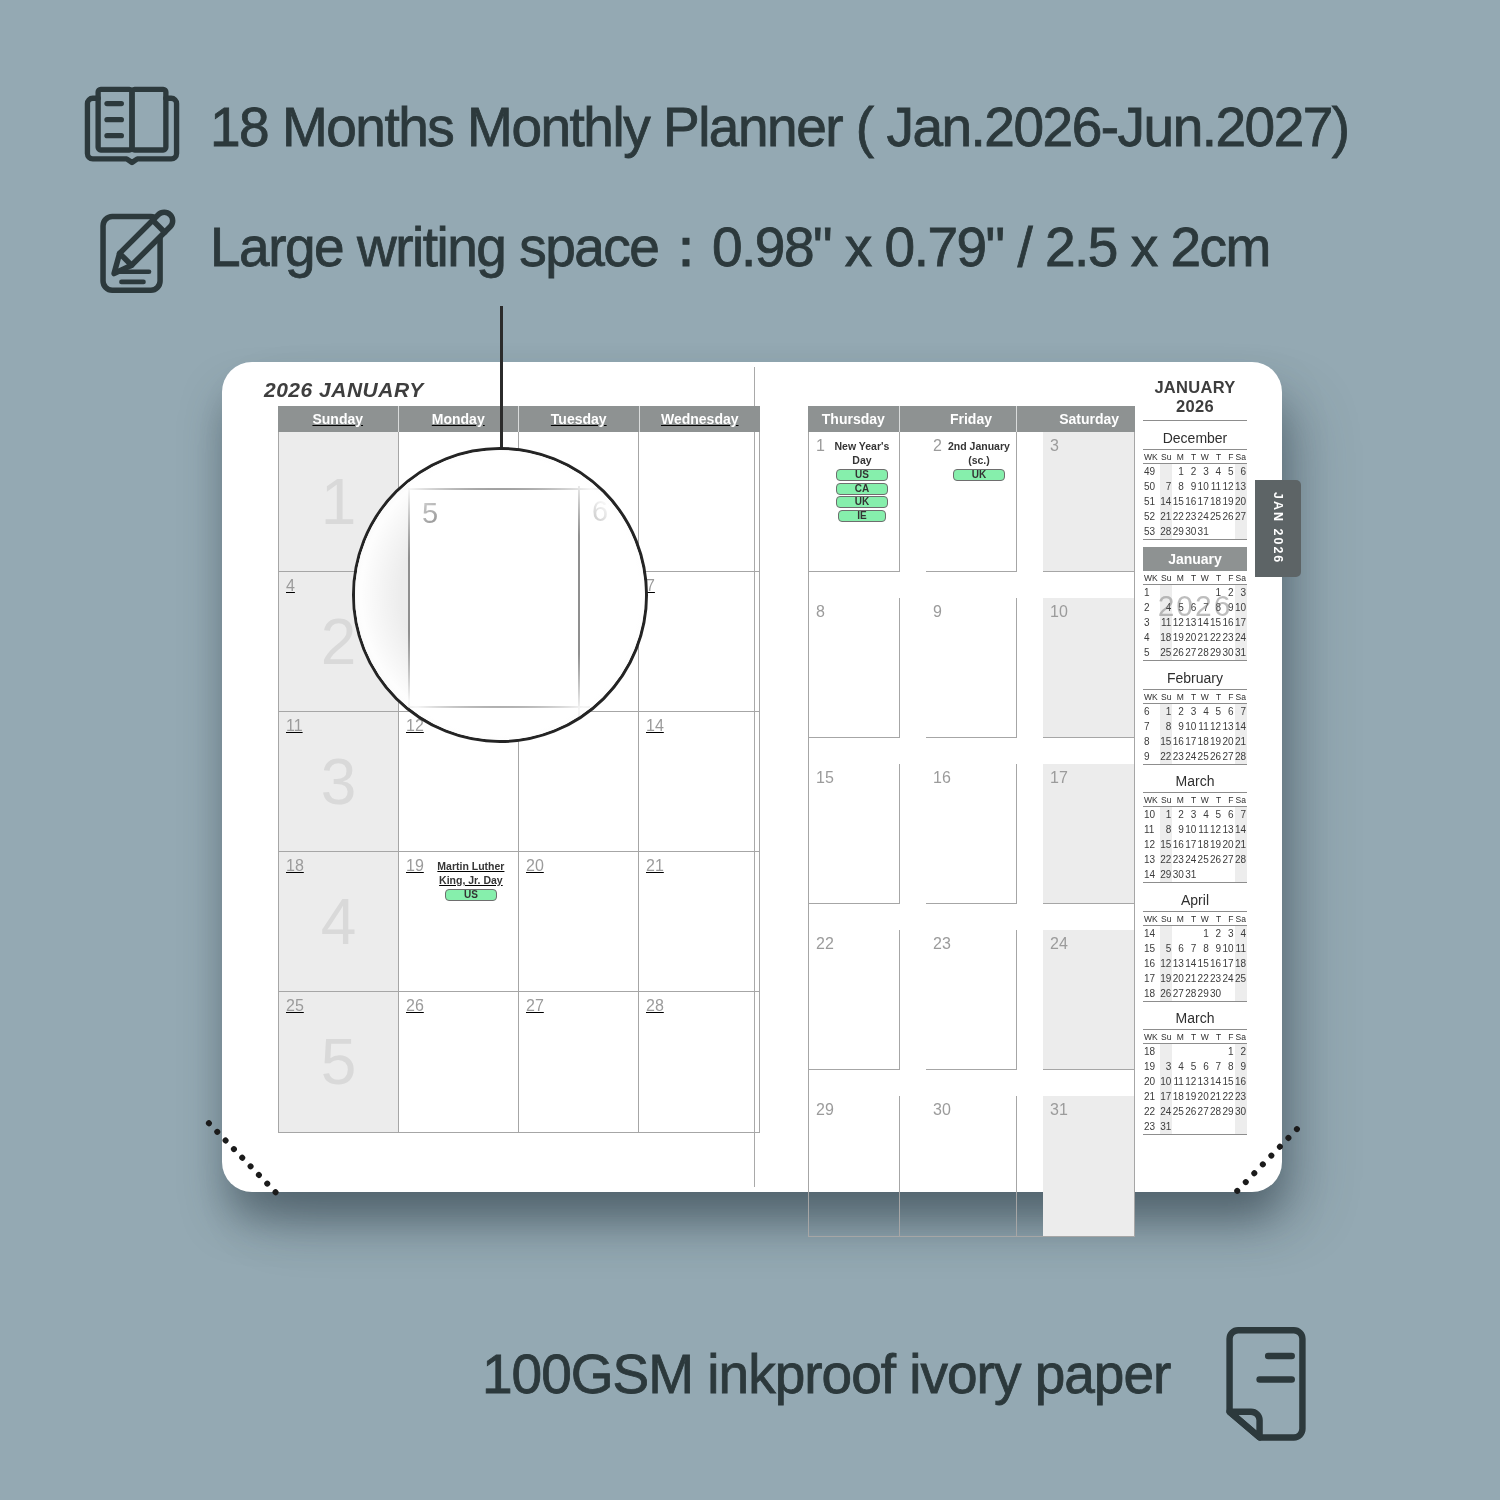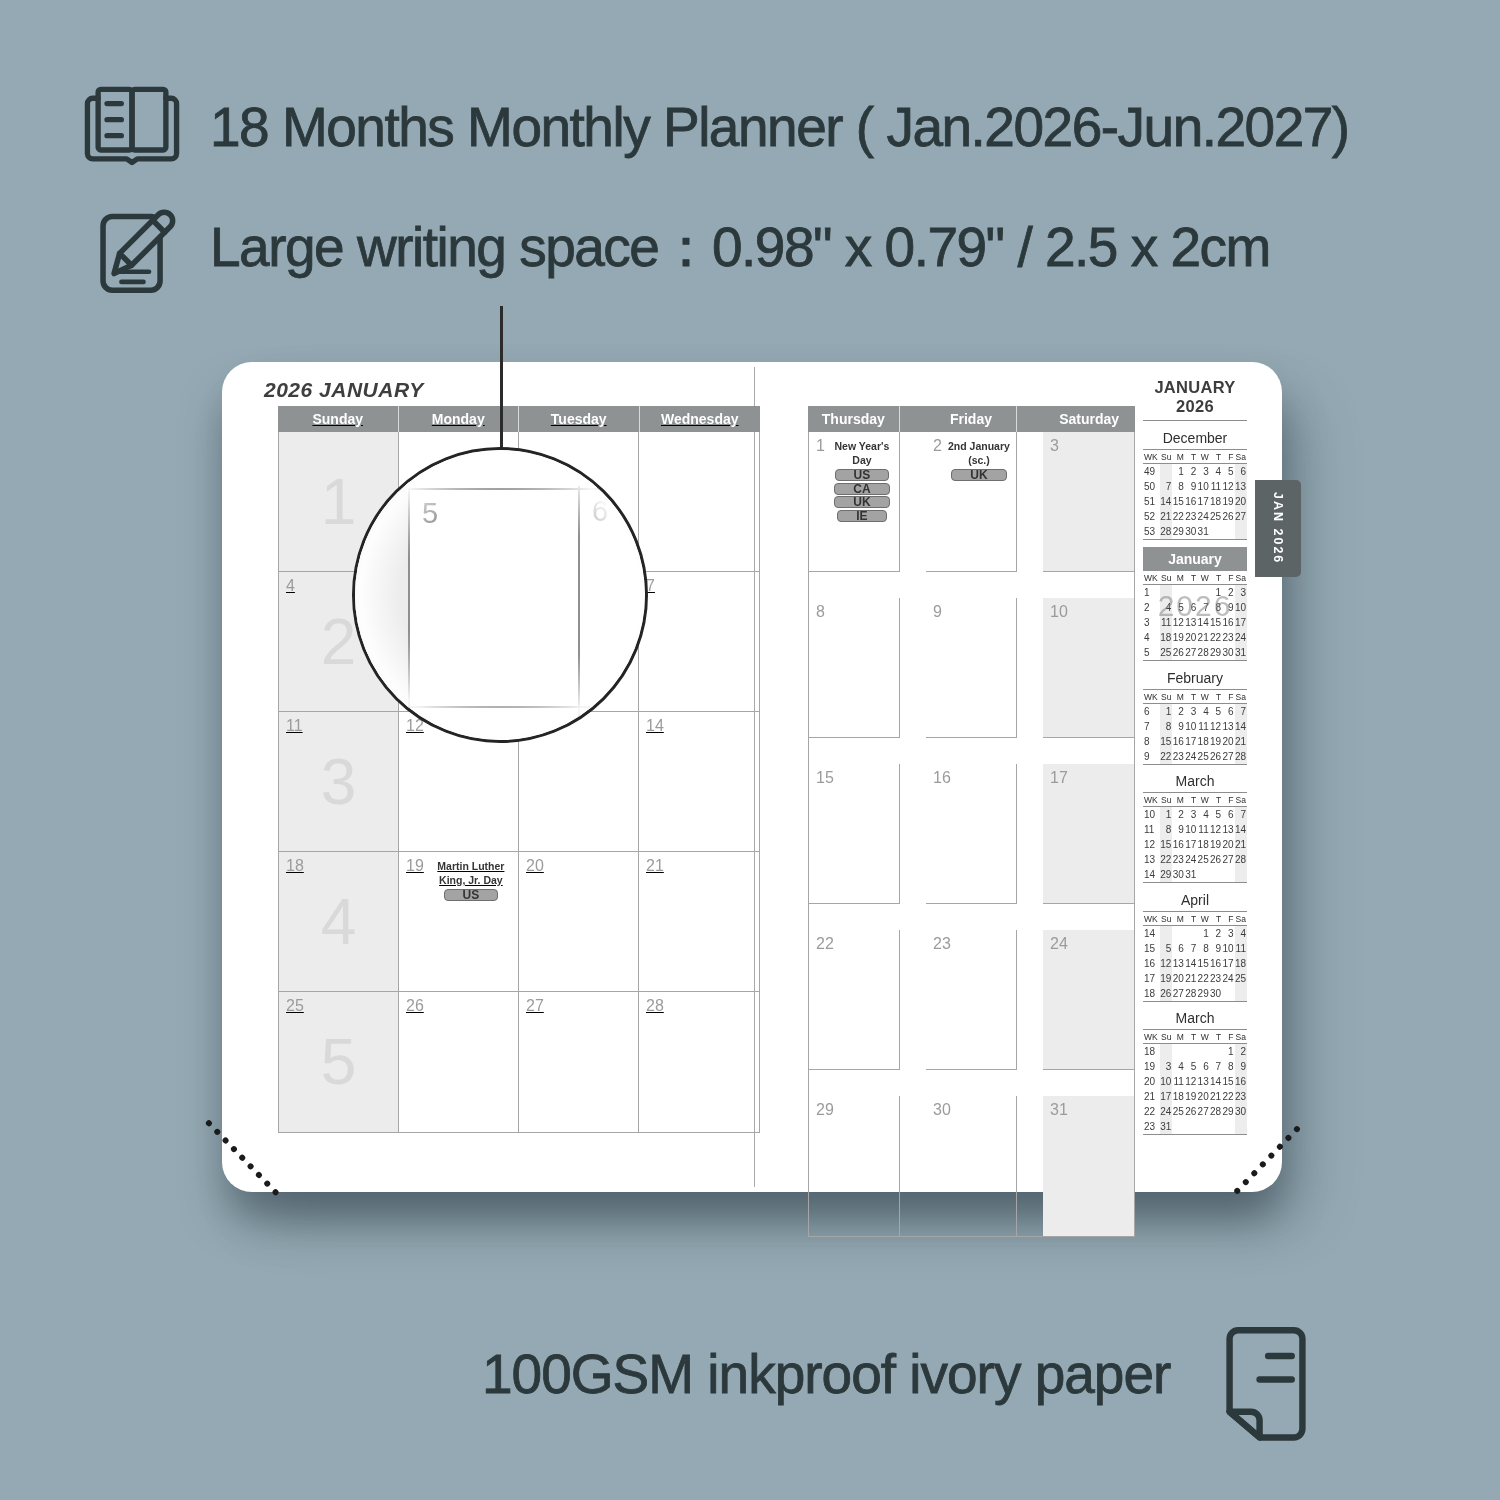--- a/index.html
+++ b/index.html
@@ -38,22 +38,22 @@
         padding:5px 3px 0 7px;display:flex;gap:3px;align-items:flex-start;}
   .cal-body.cols4 .cell:nth-child(4n){border-right:none;}
   .cal-body.cols3 .cell:nth-child(3n){border-right:none;}
   .cal-body.cols4 .cell:nth-child(n+17){border-bottom:none;}
   .cal-body.cols3 .cell:nth-child(n+13){border-bottom:none;}
   .shade{background:#ececec;}
   .dnum{font-size:16px;color:#9b9b9b;position:relative;z-index:1;}
   .wknum{position:absolute;inset:0;display:flex;align-items:center;justify-content:center;
          font-size:64px;color:#d9d9d9;z-index:0;}
   .hol{flex:1;text-align:center;font-size:10.5px;font-weight:bold;color:#353535;line-height:1.3;padding-top:3px;}
-  .badge{display:inline-block;border:1px solid #6e6e6e;border-radius:4px;font-size:12px;font-weight:bold;
-         padding:0 18px;margin:1px 1px 0 1px;line-height:10px;color:#333;background:#a3a3a3;vertical-align:middle;}
+  .badge{display:inline-block;border:1px solid #6e6e6e;border-radius:4px;font-size:10px;font-weight:bold;
+         padding:0 18px;margin:1px 1px 0 1px;line-height:10px;color:#333;background:#86efac;vertical-align:middle;}
 
   
   .sidebar{position:absolute;left:921px;top:16px;width:104px;height:757px;display:flex;flex-direction:column;justify-content:space-between;}
   .sidebar-title{font-size:16.5px;font-weight:bold;color:#3d3d3d;text-align:center;padding-bottom:4px;border-bottom:1px solid #8d8d8d;letter-spacing:0.3px;}
   .mini-block{position:relative;}
   .mini-name{font-size:14px;text-align:center;padding:1px 0 3px;color:#2f2f2f;border-bottom:1px solid #8d8d8d;}
   .mini-name.hl{background:#8e9292;color:#fff;font-weight:bold;padding:4px 0;border-bottom:none;margin-bottom:0;}
   .mini-grid{display:grid;grid-template-columns:17px repeat(7,1fr);}
   .mini-headrow span{font-weight:normal;font-size:8.5px;color:#2f2f2f;text-align:right;padding:2px 1px 1px 0;}
   .mini-headrow span:first-child{text-align:left;padding-left:1px;}

